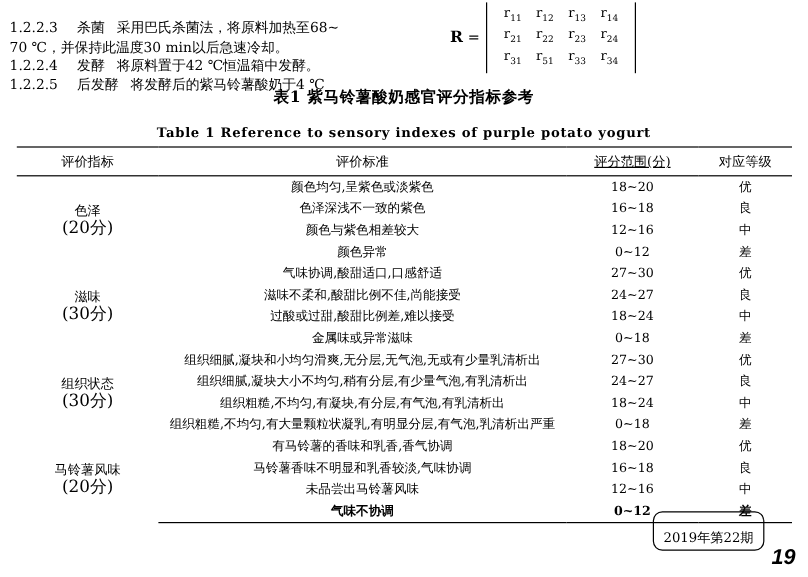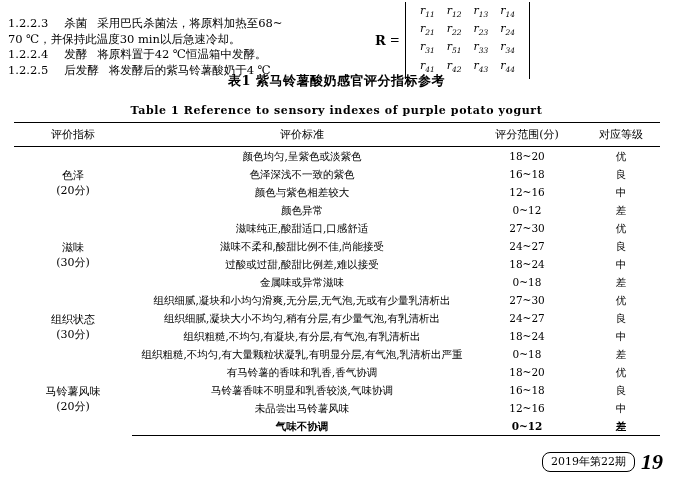--- a/index.html
+++ b/index.html
@@ -61,21 +61,20 @@
     position: absolute;
     top: 0;
     bottom: 0;
     width: 1px;
     background: #000;
   }
   .matrix::before { left: 0; }
   .matrix::after { right: 0; }
   .matrix table {
     border-collapse: collapse;
-    font-style: italic;
   }
   .matrix td {
     padding: 0px 6px;
     font-size: 11px;
     line-height: 14px;
     text-align: center;
     font-family: "DejaVu Serif", "Liberation Serif", serif;
   }
   .matrix td sub {
     font-size: 7.5px;
@@ -128,48 +127,48 @@
     text-align: center;
     vertical-align: middle;
     line-height: 13px;
   }
   table.main tbody tr.last-row td {
     border-bottom: 1.6px solid #000;
     font-weight: bold;
   }
   .col-index { width: 118px; }
   .col-crit  { width: 340px; font-family: Liberation Serif, serif; }
-  .col-score { width: 110px; }
+  .col-score { width: 110px; text-decoration: underline; }
   .col-grade { width: 78px; }
 
   .idx-cell { font-size: 11px; line-height: 15px; }
-  .idx-cell .sub { display: block; font-size: 11px; }
+  .idx-cell .sub { display: block; font-size: 14px; }
 
   
   .footer {
     position: absolute;
     right: 10px;
     bottom: 6px;
     display: flex;
     align-items: flex-end;
   }
   .issue-box {
     border: 1px solid #000;
     border-radius: 8px;
-    padding: 2px 8px 3px 8px;
+    padding: 15px 8px 3px 8px;
     font-size: 11px;
     line-height: 13px;
     margin-right: 6px;
-    margin-bottom: 3px;
+    margin-bottom: 16px;
   }
   .page-no {
-    font-size: 22px;
+    font-size: 18px;
     font-weight: bold;
     font-style: italic;
-    font-family: Liberation Serif, serif;
+    font-family: Liberation Sans, sans-serif;
   }
 </style>
 </head>
 <body>
 
 <div class="top-block">
   <div class="para-line">
     <span>1.2.2.3</span><span class="gap-m"></span><span>杀菌</span><span class="gap-s"></span><span>采用巴氏杀菌法，将原料加热至68~</span>
   </div>
   <div class="para-line">
@@ -200,26 +199,20 @@
         <td>r<sub>22</sub></td>
         <td>r<sub>23</sub></td>
         <td>r<sub>24</sub></td>
       </tr>
       <tr>
         <td>r<sub>31</sub></td>
         <td>r<sub>51</sub></td>
         <td>r<sub>33</sub></td>
         <td>r<sub>34</sub></td>
       </tr>
-      <tr>
-        <td>r<sub>41</sub></td>
-        <td>r<sub>42</sub></td>
-        <td>r<sub>43</sub></td>
-        <td>r<sub>44</sub></td>
-      </tr>
     </tbody>
       </table>
   </span>
 </div>
 
 <div class="cap-cn">表1  紫马铃薯酸奶感官评分指标参考</div>
 <div class="cap-en">Table 1  Reference to sensory indexes of purple potato yogurt</div>
 
 <div class="tbl-wrap">
   <table class="main">
@@ -260,21 +253,21 @@
         <td>差</td>
       </tr>
 
       <tr>
         <td rowspan="4">
           <span class="idx-cell">
             <span>滋味</span>
             <span class="sub">(30分)</span>
           </span>
         </td>
-        <td>滋味纯正,酸甜适口,口感舒适</td>
+        <td>气味协调,酸甜适口,口感舒适</td>
         <td>27~30</td>
         <td>优</td>
       </tr>
       <tr>
         <td>滋味不柔和,酸甜比例不佳,尚能接受</td>
         <td>24~27</td>
         <td>良</td>
       </tr>
       <tr>
         <td>过酸或过甜,酸甜比例差,难以接受</td>

